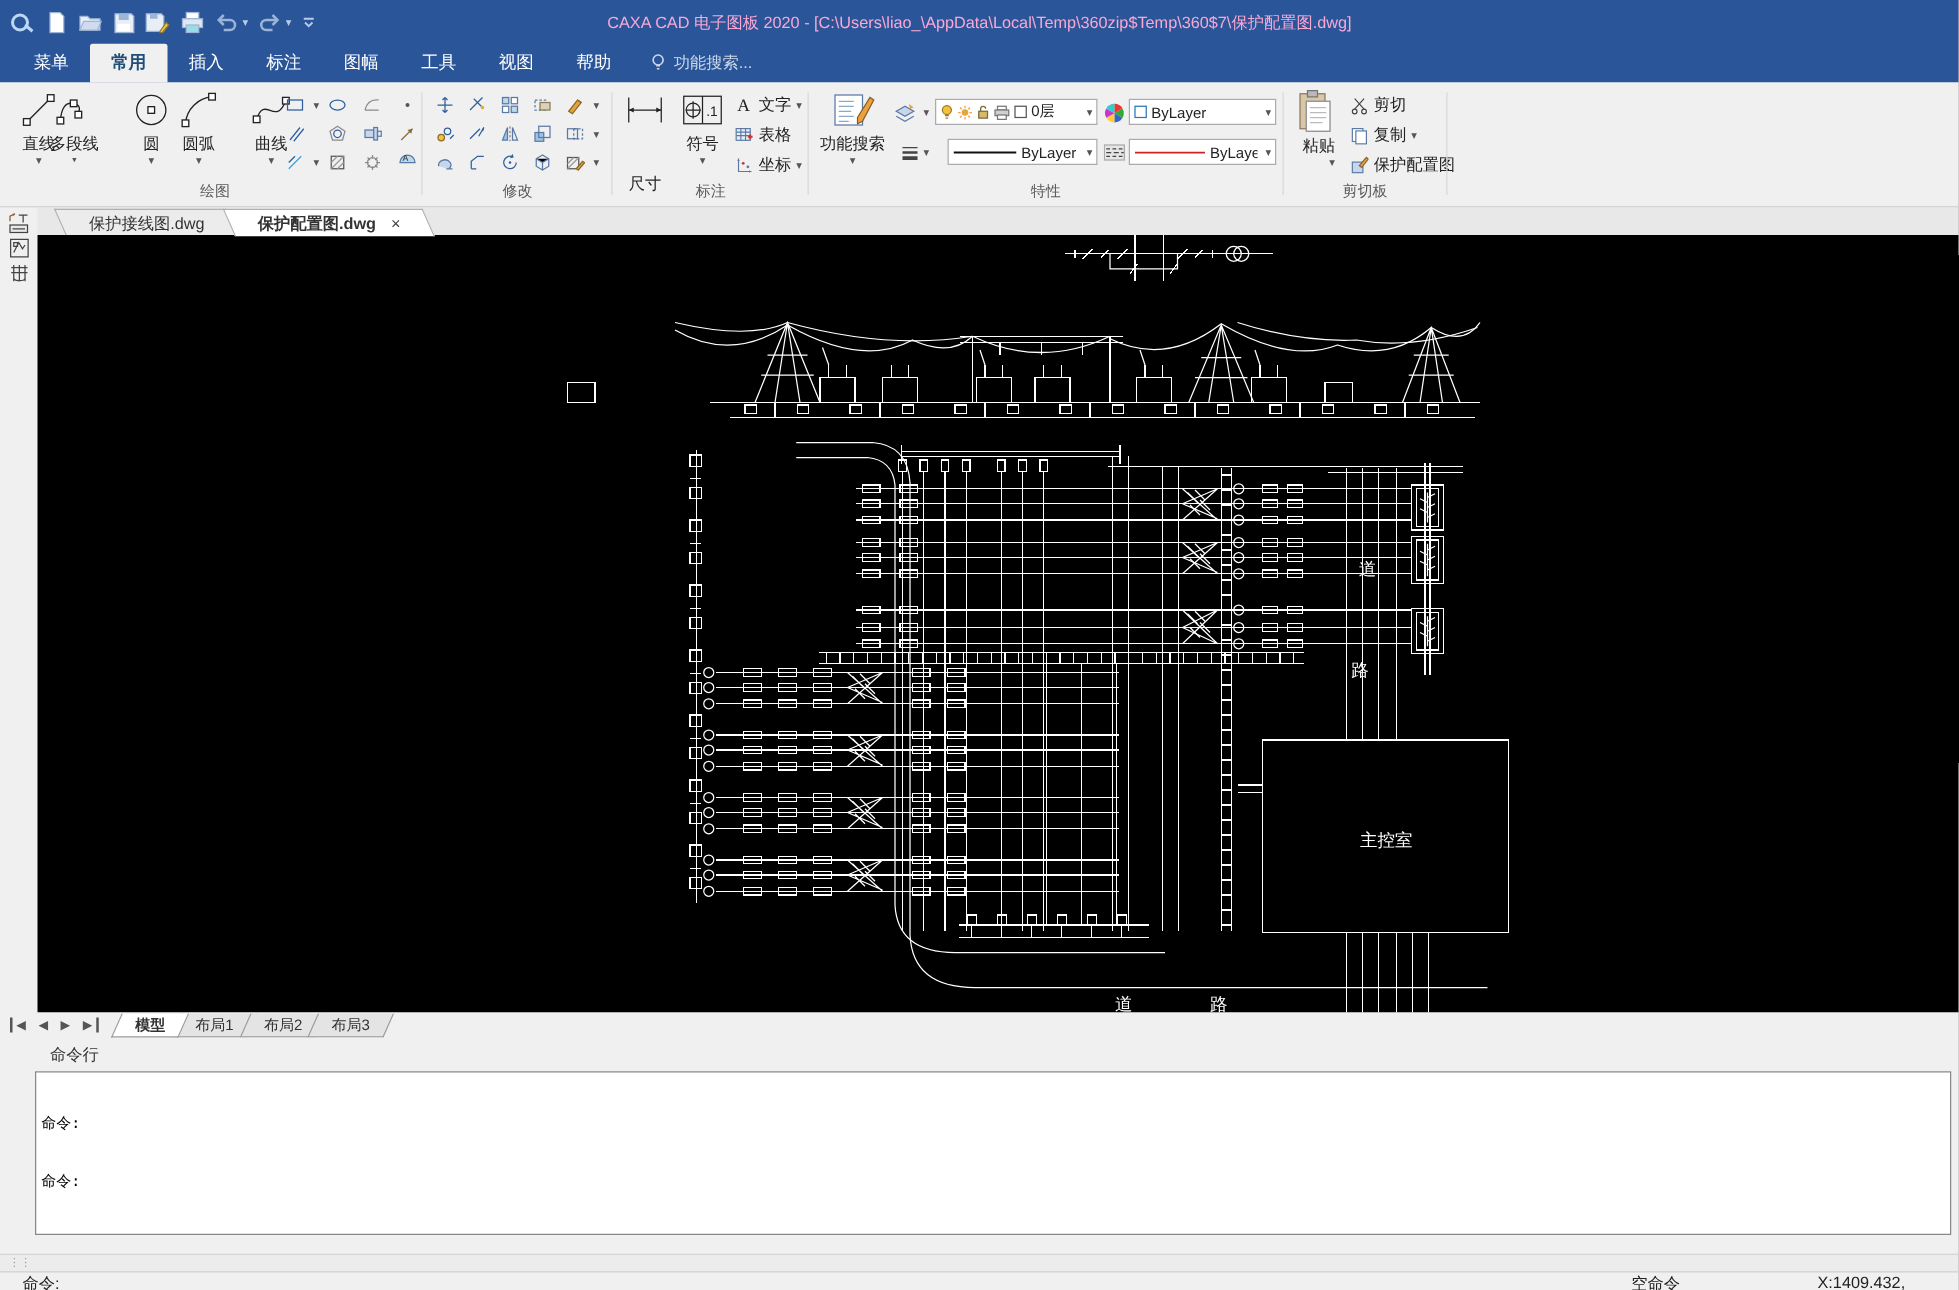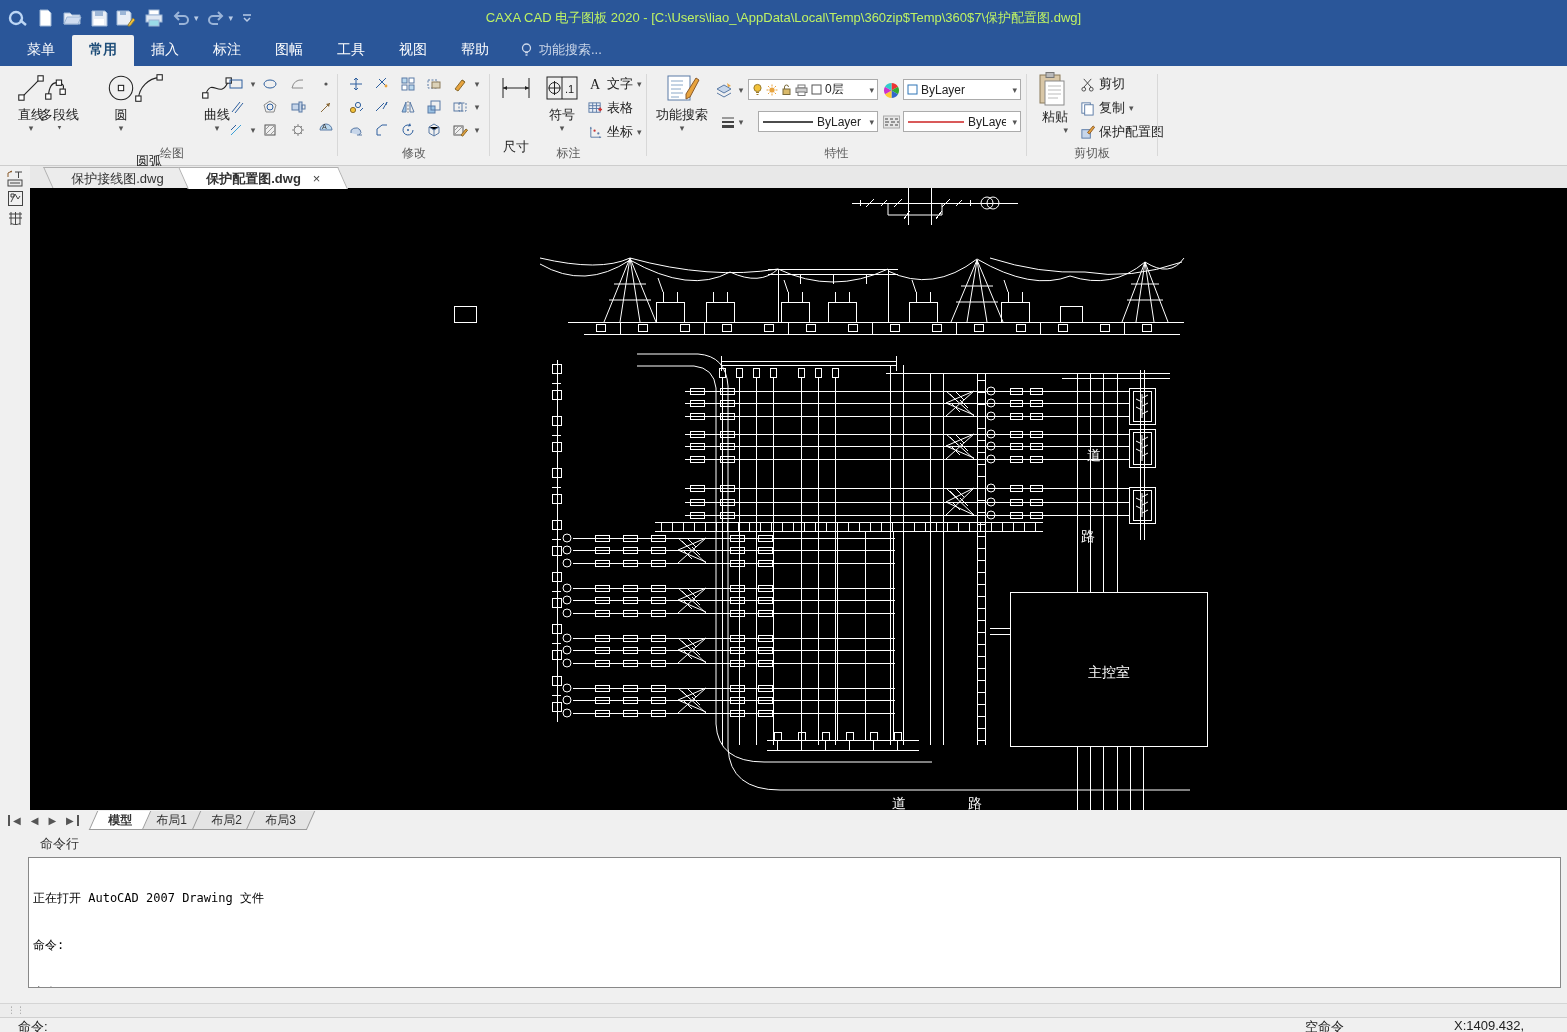--- a/index.html
+++ b/index.html
@@ -5,21 +5,21 @@
   html,body{margin:0;padding:0;background:#888;}
   #app{position:relative;width:1567px;height:1032px;background:#f0f0f0;
        font-family:"Liberation Sans",sans-serif;overflow:hidden;
        -webkit-font-smoothing:antialiased;}
   
   .titlebar{position:absolute;left:0;top:0;width:100%;height:36px;background:#2a5699;}
   .qat{position:absolute;left:6px;top:4px;display:flex;align-items:center;gap:8px;height:28px;}
   .qat svg{display:block;}
   .qat .dd{color:#b9cbe6;font-size:9px;margin-left:-4px;}
   .wtitle{position:absolute;left:0;top:0;width:100%;height:36px;line-height:36px;
-          text-align:center;color:#bef264;font-size:13px;white-space:nowrap;}
+          text-align:center;color:#f9a8d4;font-size:13px;white-space:nowrap;}
   
   .menubar{position:absolute;left:0;top:36px;width:100%;height:30px;background:#2a5699;
            display:flex;align-items:flex-end;padding-left:10px;box-sizing:border-box;}
   .mtab{color:#fff;font-size:14px;padding:6px 17px 7px 17px;cursor:default;}
   .mtab.active{background:#f0f0f0;color:#1f4e79;font-weight:bold;border-radius:2px 2px 0 0;}
   .searchbox{display:flex;align-items:center;gap:6px;margin-left:14px;padding-bottom:7px;}
   .searchbox span{color:#cdd8ea;font-size:13px;}
   
   .ribbon{position:absolute;left:0;top:66px;width:100%;height:99px;background:#f0f0f0;
           border-bottom:1px solid #cdcdcd;}
@@ -175,21 +175,21 @@
           <span class="dd">▾</span>
       </div>
       <div class="bigbtn" style="left:96px;">
         <svg width="34" height="34" viewBox="0 0 32 32">
             <circle cx="16" cy="16" r="11" fill="none" stroke="#222"></circle>
             <rect x="13.5" y="13.5" width="5" height="5" fill="#fff" stroke="#222"></rect>
           </svg>
         <span class="lbl">圆</span>
           <span class="dd">▾</span>
       </div>
-      <div class="bigbtn" style="left:124px;gap:46px;">
+      <div class="bigbtn" style="left:134px;">
         <svg width="34" height="34" viewBox="0 0 32 32">
             <path d="M6 26A22 22 0 0 1 26 6" fill="none" stroke="#222"></path>
             <rect x="3.5" y="23.5" width="5" height="5" fill="#fff" stroke="#222"></rect>
             <rect x="23.5" y="3.5" width="5" height="5" fill="#fff" stroke="#222"></rect>
           </svg>
         <span class="lbl">圆弧</span>
           <span class="dd">▾</span>
       </div>
       <div class="bigbtn" style="left:192px;">
         <svg width="34" height="34" viewBox="0 0 32 32">
@@ -985,21 +985,20 @@
     <span class="nav bar-r">▶</span>
     <div class="ltab active" style="margin-left:14px;"><span class="in">模型</span></div>
     <div class="ltab"><span class="in">布局1</span></div>
     <div class="ltab"><span class="in">布局2</span></div>
     <div class="ltab"><span class="in">布局3</span></div>
   </div>
 
   <div class="cmdpanel">
     <div class="cmdtitle">命令行</div>
     <div class="cmdbox">
-      <div>正在打开 AutoCAD 2007 Drawing 文件</div>
       <div>命令:</div>
       <div>命令:</div>
       
       
       
       
       
     </div>
   </div>
 

